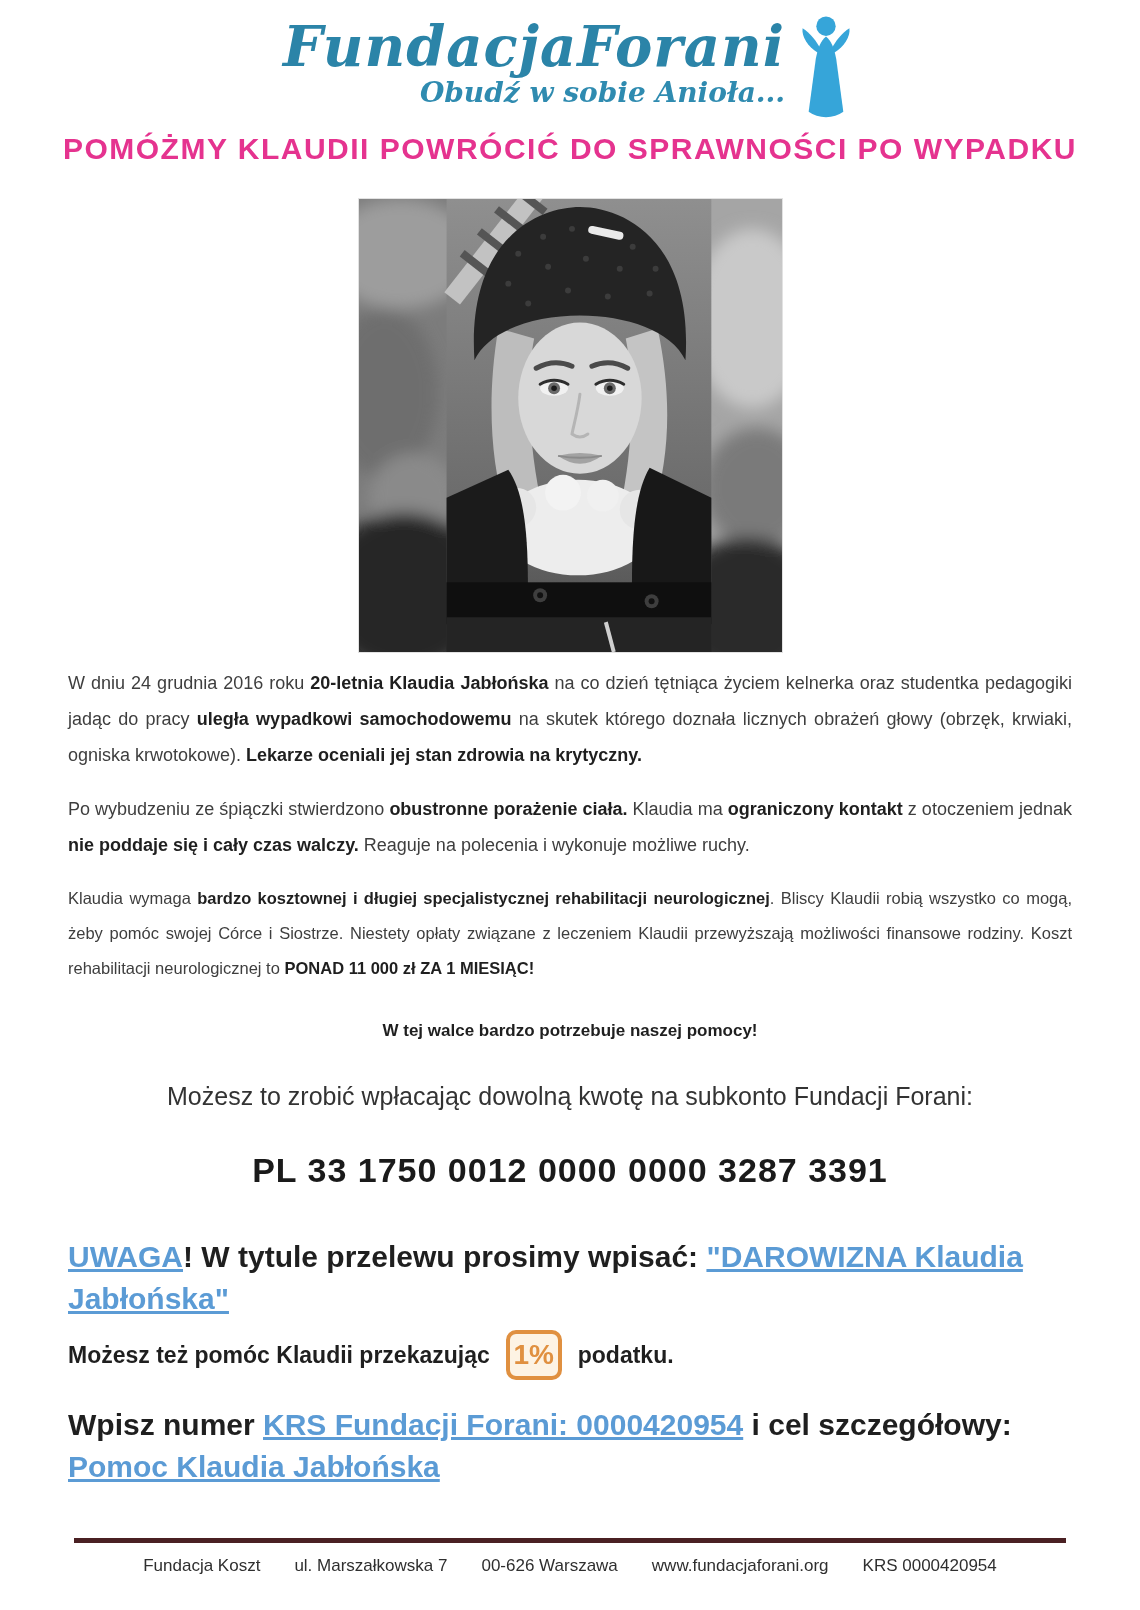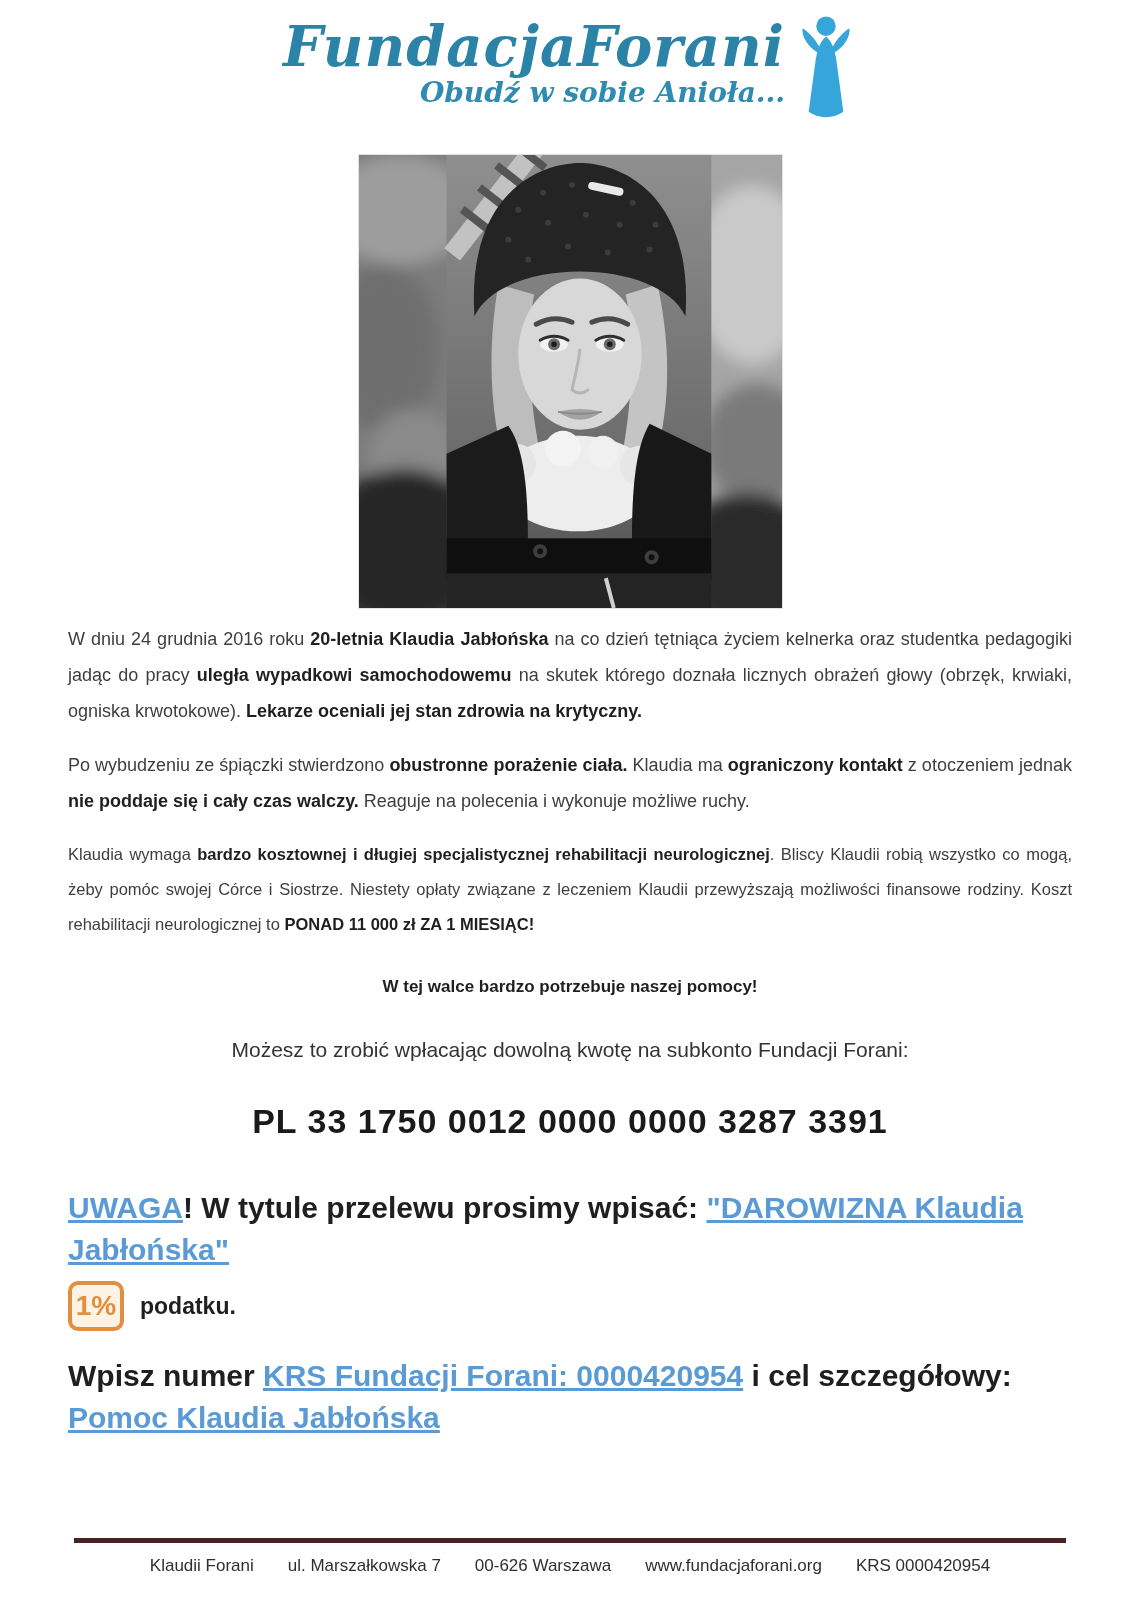--- a/index.html
+++ b/index.html
@@ -49,21 +49,21 @@
   .para {
     text-align:justify;
     font-size:18px; line-height:36px;
     color:#3e3e3e;
   }
   .para + .para { margin-top:18px; }
   .para.small { font-size:16.5px; line-height:35px; }
   .b { font-weight:bold; color:#1f1f1f; }
   .lnk { color:#5b9bd5; text-decoration:underline; cursor:pointer; font-weight:bold; }
   .appeal { margin-top:24px; text-align:center; font-size:17px; font-weight:bold; line-height:42px; color:#1f1f1f; }
-  .instruction { margin-top:30px; text-align:center; font-size:21px; color:#333333; }
+  .instruction { margin-top:30px; text-align:center; font-size:25px; color:#333333; }
   .account {
     margin-top:40px; text-align:center;
     font-size:34px; font-weight:bold; letter-spacing:1px;
     color:#1a1a1a;
   }
   .note {
     margin-top:46px;
     font-size:30px; font-weight:bold; line-height:42px;
     color:#1f1f1f;
   }
@@ -102,20 +102,21 @@
       </div>
       <svg class="angel" viewBox="0 0 60 104" aria-hidden="true">
         <circle cx="30" cy="10" r="9.5" fill="#36a5d9"></circle>
         <path d="M22,36 C12,30 6,20 7,12 C14,16 21,25 25,33 Z" fill="#36a5d9"></path>
         <path d="M38,36 C48,30 54,20 53,12 C46,16 39,25 35,33 Z" fill="#36a5d9"></path>
         <path d="M30,20 C25,24 22,31 20,42 L13,94 C22,101 38,101 47,94 L40,42 C38,31 35,24 30,20 Z" fill="#36a5d9"></path>
       </svg>
     </div>
   </div>
 
+  <div class="headline">POMÓŻMY KLAUDII POWRÓCIĆ DO SPRAWNOŚCI PO WYPADKU</div>
 
   <div class="photo">
     <svg viewBox="0 0 425 455" preserveAspectRatio="none" aria-hidden="true">
       <defs>
         <filter id="blur8" x="-30%" y="-30%" width="160%" height="160%">
             <feGaussianBlur stdDeviation="8"></feGaussianBlur>
           </filter>
         <linearGradient id="bgGrad" x1="0" y1="0" x2="0" y2="1">
           <stop offset="0" stop-color="#8f8f8f"></stop>
             <stop offset="0.7" stop-color="#6a6a6a"></stop>
@@ -224,31 +225,32 @@
       <div>W tej walce bardzo potrzebuje naszej pomocy!</div>
     </div>
 
     <div class="instruction">Możesz to zrobić wpłacając dowolną kwotę na subkonto Fundacji Forani:</div>
 
     <div class="account">PL 33 1750 0012 0000 0000 3287 3391</div>
 
     <p class="note"><a class="b lnk">UWAGA</a><span class="b">! W tytule przelewu prosimy wpisać:  </span><a class="b lnk">"DAROWIZNA Klaudia Jabłońska"</a></p>
 
     <div class="tax-line">
+      <span>Możesz też pomóc Klaudii przekazując</span>
       <span class="one-pct">1%</span>
       <span>podatku.</span>
     </div>
 
     <p class="note krs-note"><span class="b">Wpisz numer </span><a class="b lnk">KRS Fundacji Forani: 0000420954</a><span class="b"> i cel szczegółowy: </span><a class="b lnk">Pomoc Klaudia Jabłońska</a></p>
   </div>
 
   <div class="footer">
     <div class="footer-rule"></div>
     <div class="footer-text">
-      <span>Klaudii Forani</span>
+      <span>Fundacja Koszt</span>
       <span>ul. Marszałkowska 7</span>
       <span>00-626 Warszawa</span>
       <span>www.fundacjaforani.org</span>
       <span>KRS 0000420954</span>
     </div>
   </div>
 
 </div>
 
 </body></html>

